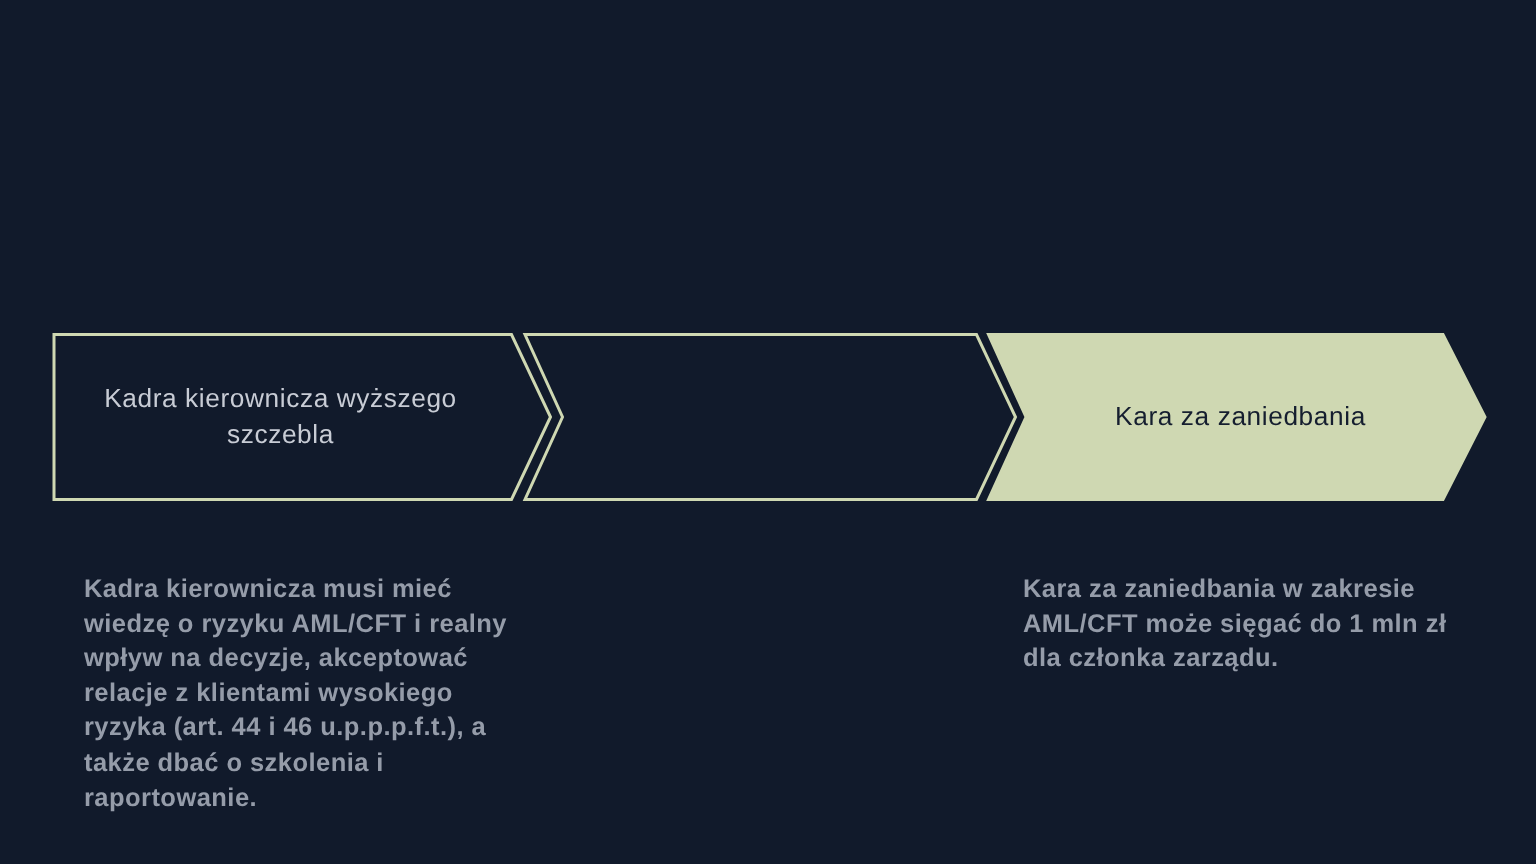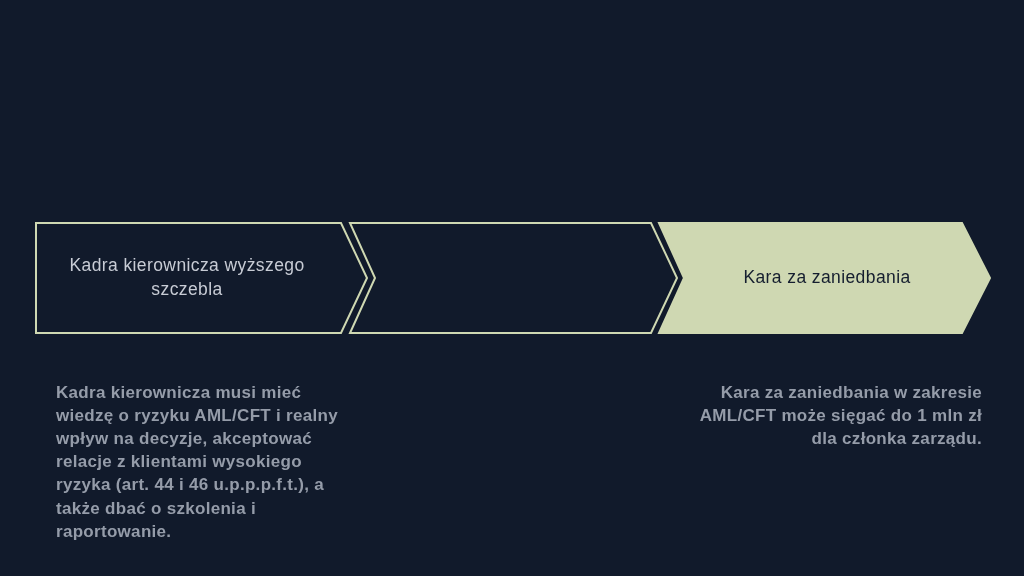--- a/index.html
+++ b/index.html
@@ -74,21 +74,21 @@
     top: 345px;
     font-size: 17px;
     font-weight: 700;
     line-height: 1.36;
     letter-spacing: 0.3px;
     color: var(--body, #959ca9);
     margin-top: 36px;
   }
   .desc-1 { left: 56px;  width: 296px; }
   .desc-2 { left: 369px; width: 288px; }
-  .desc-3 { left: 682px; width: 300px; text-align: right; }
+  .desc-3 { left: 682px; width: 300px; }
 </style>
 </head>
 <body>
 
 <div class="slide" style="--bg: #111a2b; --accent: #cfd8b2; --title: #e9ecf0; --label: #c8ccd5; --labelDark: #151e2f; --body: #959ca9;">
 
 
   <svg class="flow-svg" viewBox="0 0 1024 576" aria-hidden="true">
     <polygon class="chev-outline" points="36,223 341,223 367,278 341,333 36,333"></polygon>
     <polygon class="chev-outline" points="350,223 651,223 677,278 651,333 350,333 375,278"></polygon>

